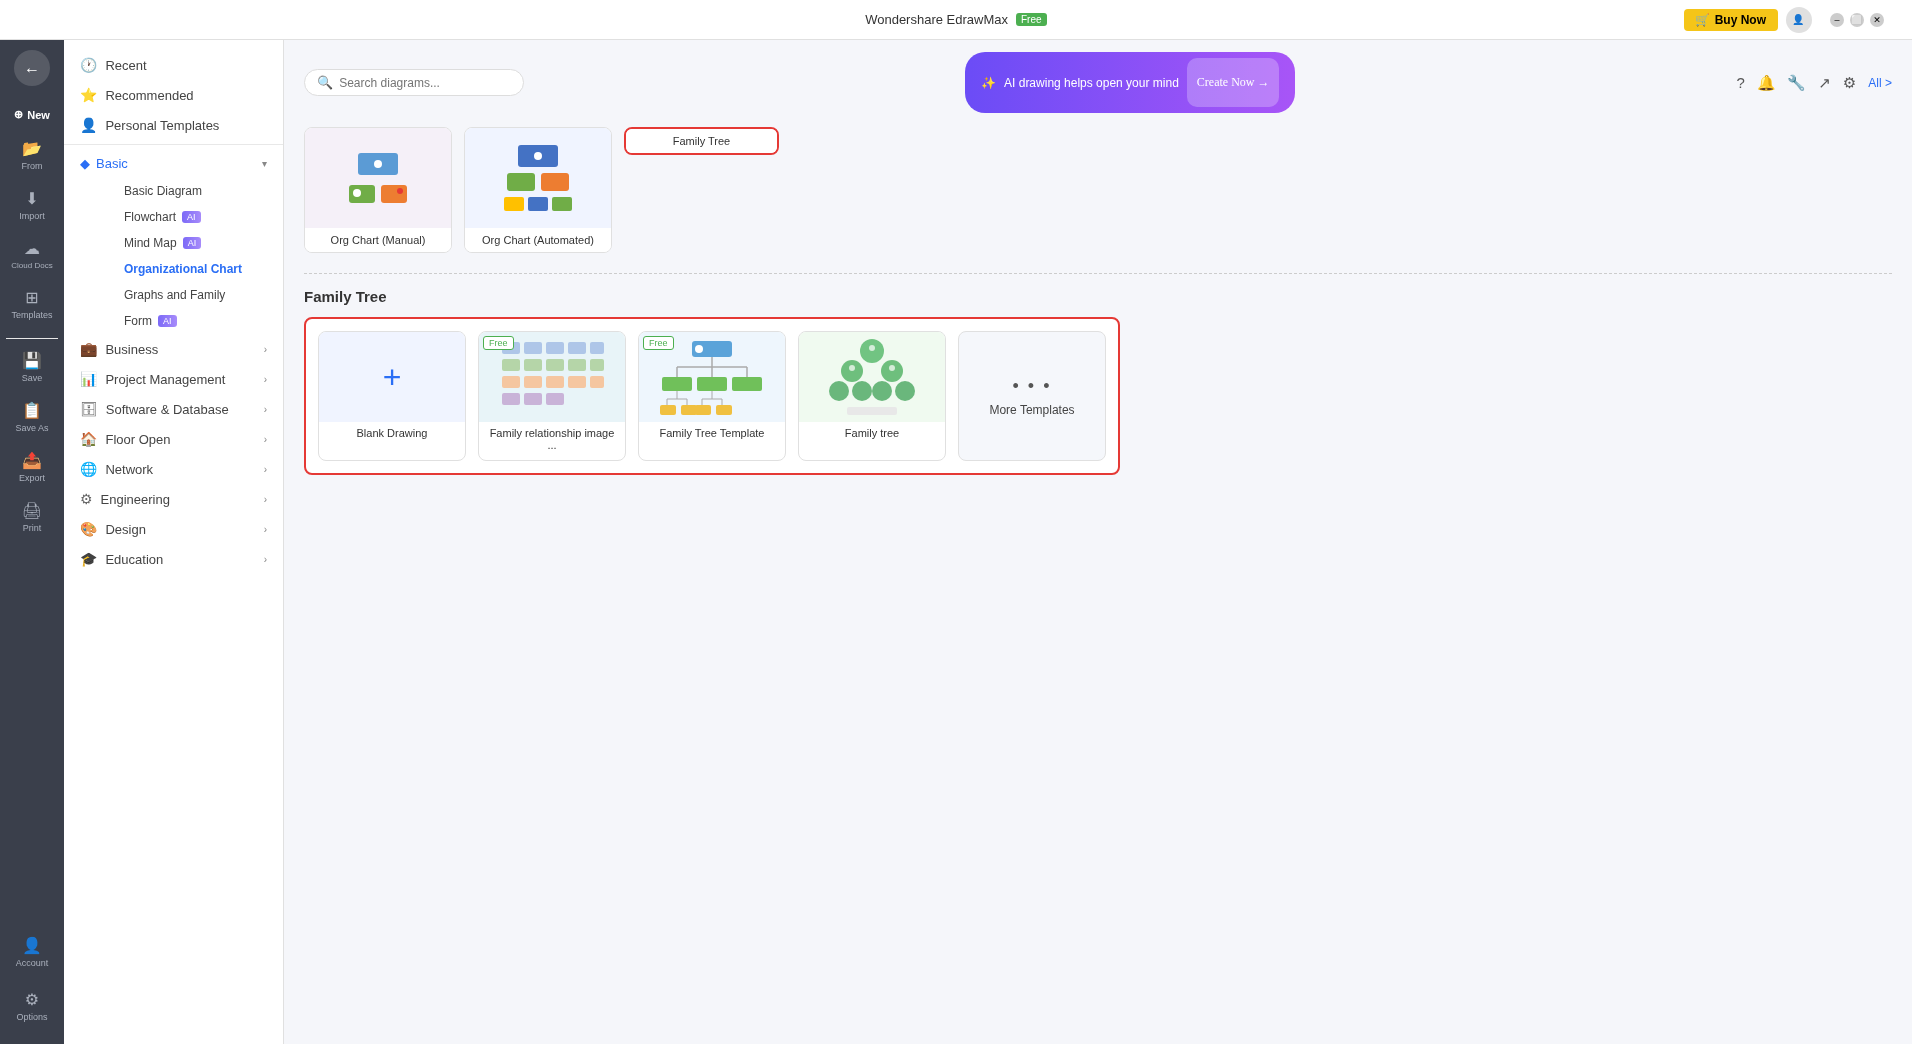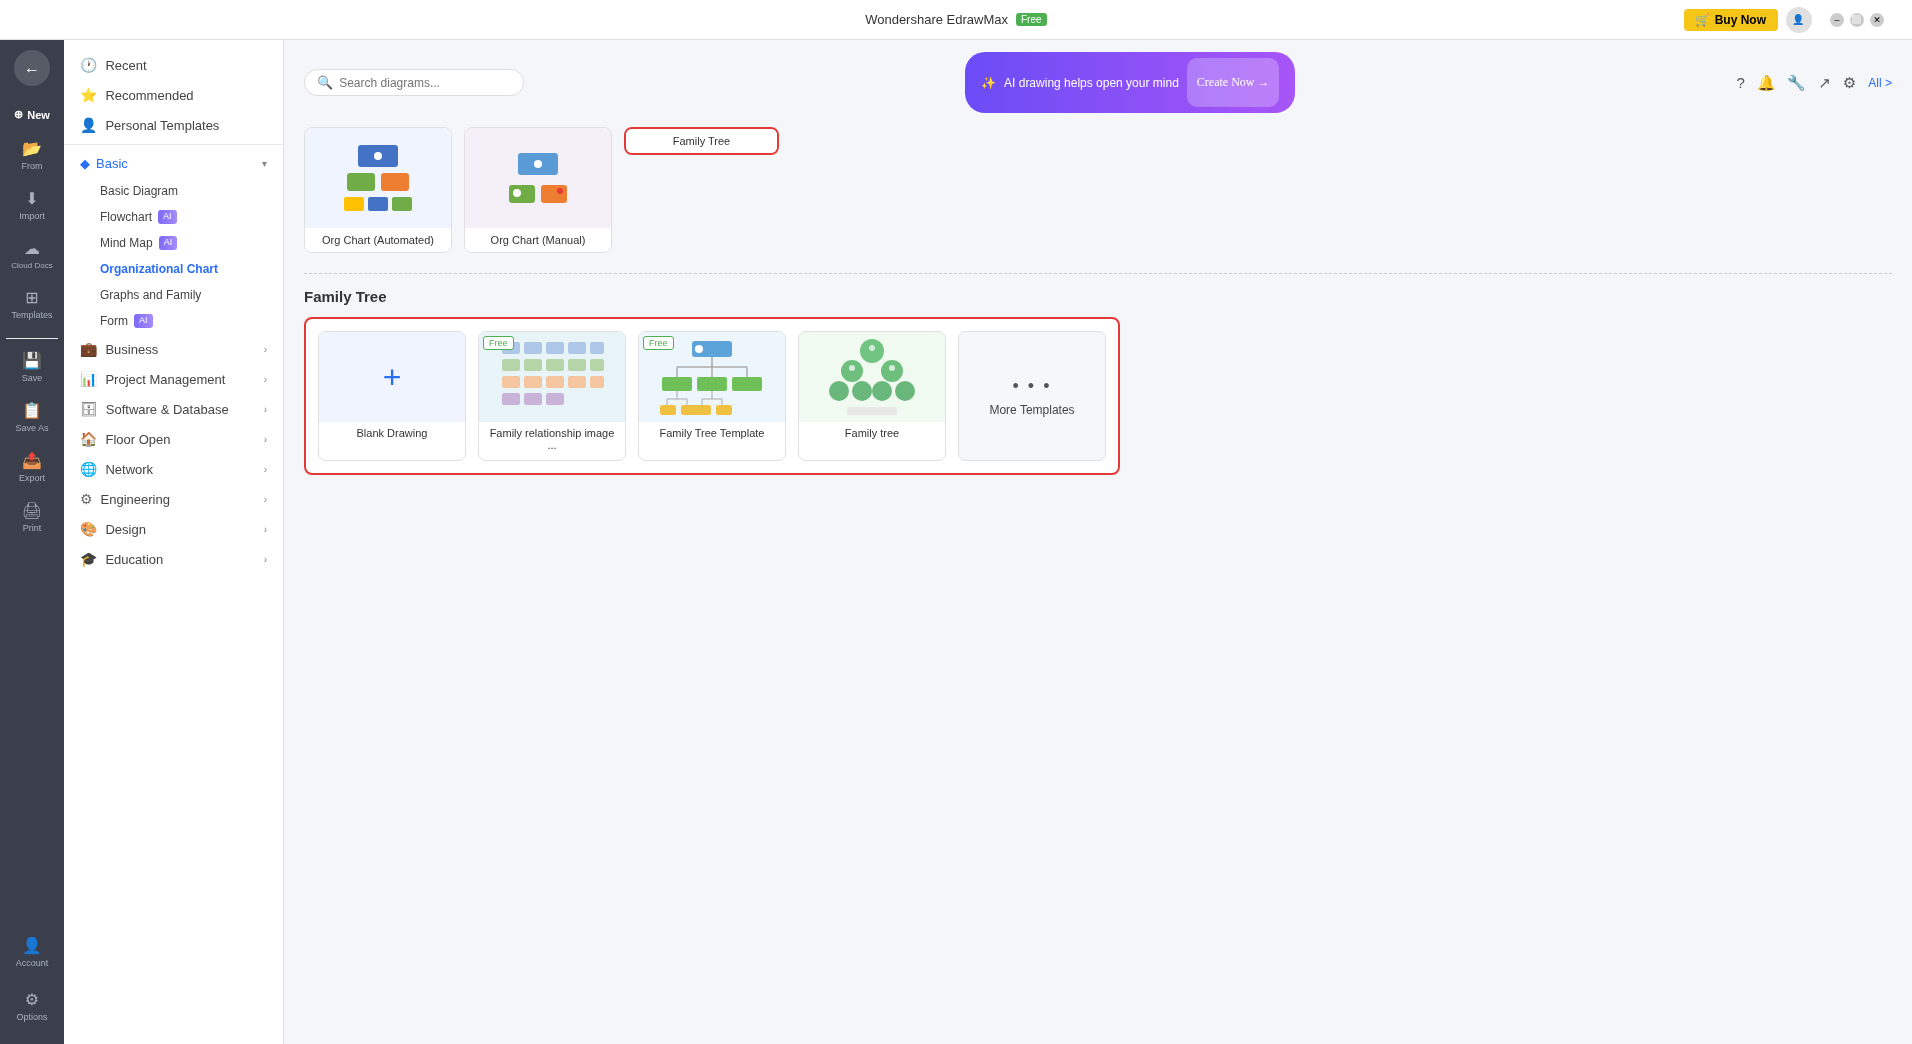--- a/index.html
+++ b/index.html
@@ -174,21 +174,23 @@
       cursor: pointer;
       gap: 6px;
     }
     .section-label .chevron { font-size: 10px; color: #888; margin-left: auto; }
     .sub-item {
       padding: 6px 16px 6px 36px;
       font-size: 12px;
       color: #444;
       cursor: pointer;
       display: flex;
+      align-items: center;
       gap: 6px;
+      margin-left: 24px;
     }
     .sub-item.active { color: #2a6ef5; font-weight: 600; }
     .ai-badge {
       background: linear-gradient(90deg, #7c6af7, #a78bfa);
       color: #fff;
       font-size: 9px;
       padding: 1px 5px;
       border-radius: 3px;
     }
     .divider { height: 1px; background: #e8e8e8; margin: 4px 0; }
@@ -589,58 +591,58 @@
         <span class="tbar-icon">🔔</span>
         <span class="tbar-icon">🔧</span>
         <span class="tbar-icon">↗</span>
         <span class="tbar-icon">⚙</span>
         <span class="all-link">All &gt;</span>
       </div>
     </div>
 
     
     <div class="card-row">
+
+      <div class="template-card">
+        <div class="card-preview" style="background:#f5f0f8;">
+          <div class="org-mini">
+            <div style="width:40px;height:22px;background:#5b9bd5;border-radius:3px;display:flex;align-items:center;justify-content:center;">
+              <div style="width:8px;height:8px;background:#fff;border-radius:50%;"></div>
+            </div>
+            <div style="display:flex;gap:6px;margin-top:4px;">
+              <div style="width:26px;height:18px;background:#70ad47;border-radius:3px;position:relative;">
+                <div style="position:absolute;top:4px;left:4px;width:8px;height:8px;background:#fff;border-radius:50%;"></div>
+              </div>
+              <div style="width:26px;height:18px;background:#ed7d31;border-radius:3px;position:relative;">
+                <div style="position:absolute;top:3px;right:4px;width:6px;height:6px;background:#e53935;border-radius:50%;"></div>
+              </div>
+            </div>
+          </div>
+        </div>
+        <div class="card-label">Org Chart (Manual)</div>
+      </div>
 
       <div class="template-card">
         <div class="card-preview">
           <div class="org-mini">
             <div style="width:40px;height:22px;background:#4472c4;border-radius:3px;display:flex;align-items:center;justify-content:center;">
               <div style="width:8px;height:8px;background:#fff;border-radius:50%;"></div>
             </div>
             <div style="display:flex;gap:6px;">
               <div style="width:28px;height:18px;background:#70ad47;border-radius:3px;"></div>
               <div style="width:28px;height:18px;background:#ed7d31;border-radius:3px;"></div>
             </div>
             <div style="display:flex;gap:4px;">
               <div style="width:20px;height:14px;background:#ffc000;border-radius:2px;"></div>
               <div style="width:20px;height:14px;background:#4472c4;border-radius:2px;"></div>
               <div style="width:20px;height:14px;background:#70ad47;border-radius:2px;"></div>
             </div>
           </div>
         </div>
         <div class="card-label">Org Chart (Automated)</div>
-      </div>
-
-      <div class="template-card">
-        <div class="card-preview" style="background:#f5f0f8;">
-          <div class="org-mini">
-            <div style="width:40px;height:22px;background:#5b9bd5;border-radius:3px;display:flex;align-items:center;justify-content:center;">
-              <div style="width:8px;height:8px;background:#fff;border-radius:50%;"></div>
-            </div>
-            <div style="display:flex;gap:6px;margin-top:4px;">
-              <div style="width:26px;height:18px;background:#70ad47;border-radius:3px;position:relative;">
-                <div style="position:absolute;top:4px;left:4px;width:8px;height:8px;background:#fff;border-radius:50%;"></div>
-              </div>
-              <div style="width:26px;height:18px;background:#ed7d31;border-radius:3px;position:relative;">
-                <div style="position:absolute;top:3px;right:4px;width:6px;height:6px;background:#e53935;border-radius:50%;"></div>
-              </div>
-            </div>
-          </div>
-        </div>
-        <div class="card-label">Org Chart (Manual)</div>
       </div>
 
       <div class="template-card org-card-selected" style="width:155px;">
         <div class="card-label">Family Tree</div>
       </div>
     </div>
 
     
     <hr class="section-divider">
 

